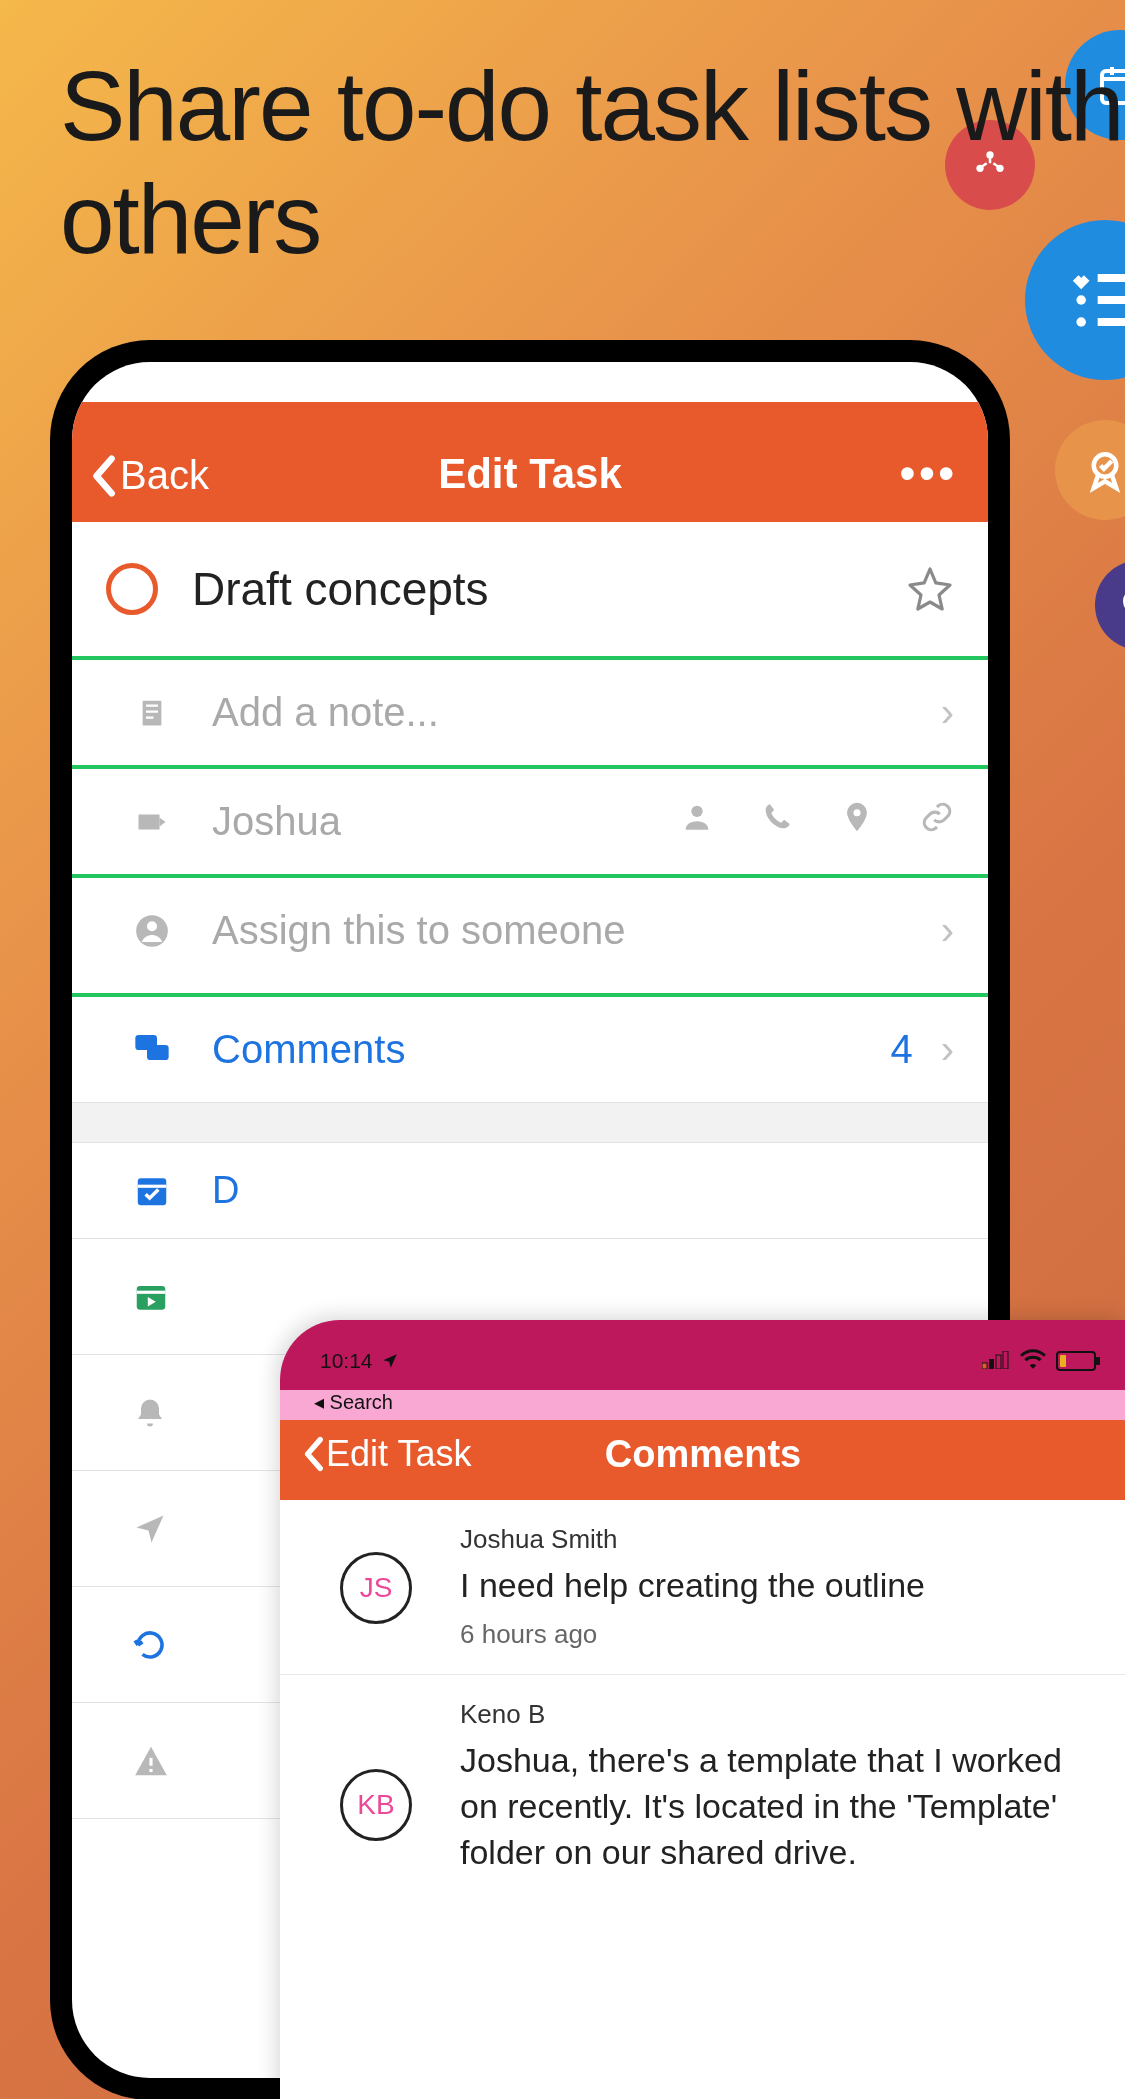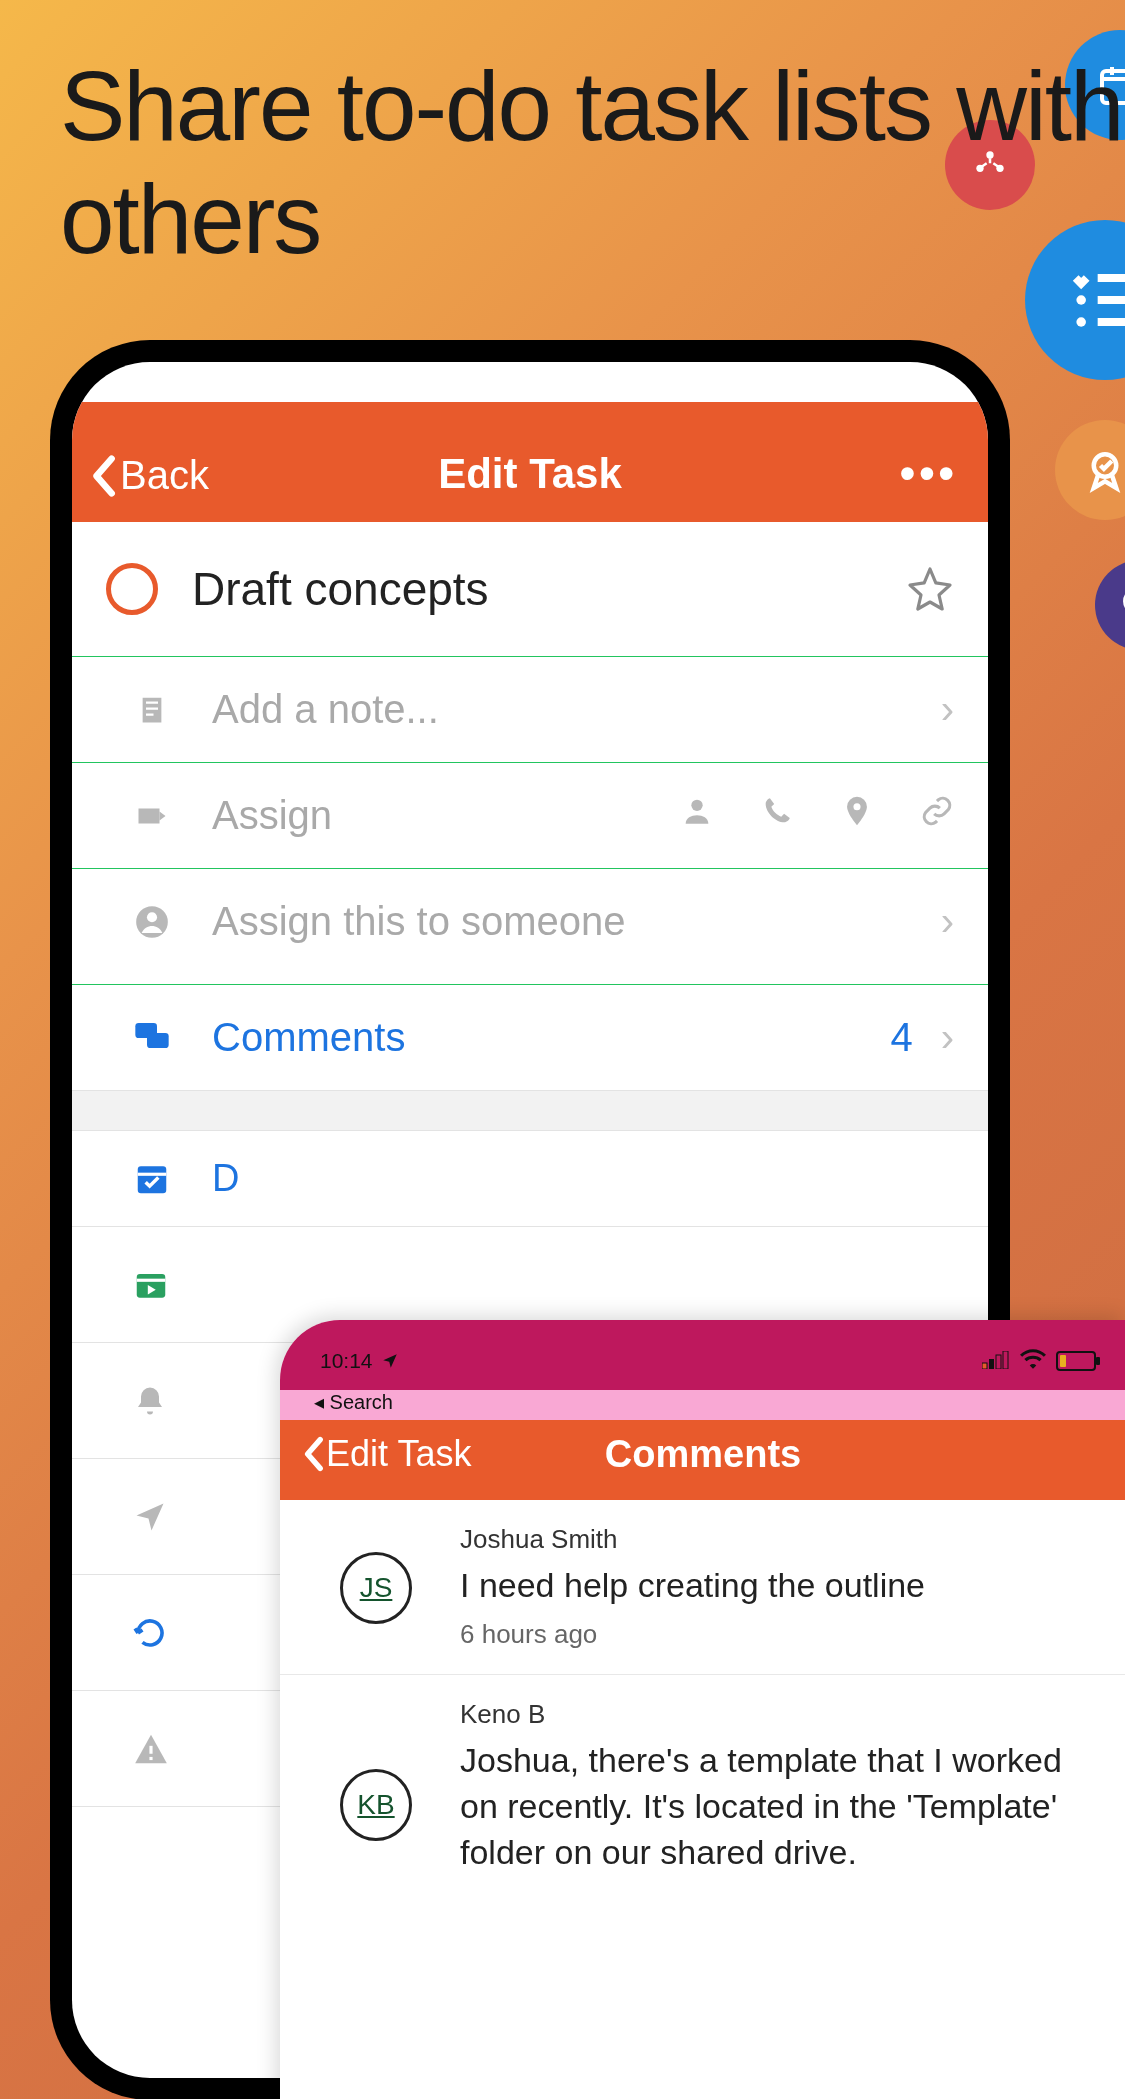--- a/index.html
+++ b/index.html
@@ -62,21 +62,21 @@
   .nav1-title { color:#fff; font-size:42px; font-weight:600; position:absolute; left:0; right:0; text-align:center; pointer-events:none;}
   .nav1-more { color:#fff; font-size:44px; letter-spacing:4px; font-weight:700;}
   .task-title-row {
     display:flex; align-items:center; padding: 40px 34px 40px 34px;
   }
   .task-circle { width:52px; height:52px; border:5px solid #e85a2c; border-radius:50%; margin-right:34px; flex-shrink:0;}
   .task-title-text { font-size:46px; color:#222; flex:1;}
   .star { width:48px; height:48px; }
   .row {
     display:flex; align-items:center; padding: 30px 34px 30px 60px;
-    border-top:1px solid #22c55e; font-size:40px;
+    border-top:4px solid #22c55e; font-size:40px;
   }
   .row-icon { width:40px; height:40px; margin-right:40px; flex-shrink:0; color:#b8b8b8; display:flex;align-items:center;justify-content:center;}
   .row-label { color:#a9a9a9; flex:1;}
   .row-label.blue { color:#1d74e0; }
   .row-actions { display:flex; gap:46px; color:#b8b8b8;}
   .row-actions span { font-size:38px;}
   .chev { color:#c2c2c2; font-size:40px;}
   .count { color:#1d74e0; font-size:40px; margin-right:28px;}
   .row.comments .row-icon { color:#1d74e0;}
   .spacer-gray { height:40px; background:#f2f2f2; border-top:1px solid #e3e3e3;}
@@ -118,21 +118,21 @@
   }
   .nav2 {
     background:#e85a2c; height:80px; display:flex; align-items:center; padding: 0 30px 12px 22px; position:relative;
   }
   .nav2-back { display:flex; align-items:center; color:#fff; font-size:36px;}
   .nav2-back svg { width:22px; height:36px; margin-right:2px;}
   .nav2-title { color:#fff; font-size:38px; font-weight:600; position:absolute; left:0; right:0; text-align:center; pointer-events:none;}
   .comment {
     display:flex; padding: 24px 30px 24px 60px; border-bottom:1px solid #e8e8e8;
   }
-  .avatar { width:72px; height:72px; border:3px solid #222; border-radius:50%; display:flex;align-items:center;justify-content:center; font-size:28px; color:#14532d; flex-shrink:0; margin-right:24px; margin-top:28px;text-decoration:underline;}
+  .avatar { width:72px; height:72px; border:3px solid #222; border-radius:50%; display:flex;align-items:center;justify-content:center; font-size:28px; color:#ec4899; flex-shrink:0; margin-right:24px; margin-top:28px;}
   .comment-body { flex:1;margin-left:24px; }
   .comment-author { font-size:26px; color:#333; margin-bottom:8px;}
   .comment-text { font-size:34px; color:#222; line-height:1.35; margin-bottom:10px;}
   .comment-time { font-size:26px; color:#666;}
 </style>
 </head>
 <body>
 
 <div class="bg-bubbles">
   <div class="bubble b1">
@@ -208,21 +208,21 @@
       <span class="chev">›</span>
     </div>
 
     <div class="row">
       <span class="row-icon">
         <svg viewBox="0 0 24 24" width="36" height="36" fill="#b8b8b8">
             <rect x="3" y="7" width="14" height="10"></rect>
             <path d="M17 9l4 3-4 3z"></path>
           </svg>
       </span>
-      <span class="row-label">Assign</span>
+      <span class="row-label">Joshua</span>
       <span class="row-actions">
         <span><svg viewBox="0 0 24 24" width="34" height="34" fill="#b8b8b8">
               <circle cx="12" cy="8" r="4"></circle>
               <path d="M4 21c0-4 4-6 8-6s8 2 8 6"></path>
             </svg></span>
         <span><svg viewBox="0 0 24 24" width="34" height="34" fill="#b8b8b8">
               <path d="M7 3c-1 0-3 2-3 4 0 6 7 13 13 13 2 0 4-2 4-3l-4-3-2 2c-3-1-6-4-7-7l2-2z"></path>
             </svg></span>
         <span><svg viewBox="0 0 24 24" width="34" height="34" fill="#b8b8b8">
               <path d="M12 2a7 7 0 0 1 7 7c0 5-7 13-7 13S5 14 5 9a7 7 0 0 1 7-7z"></path>

